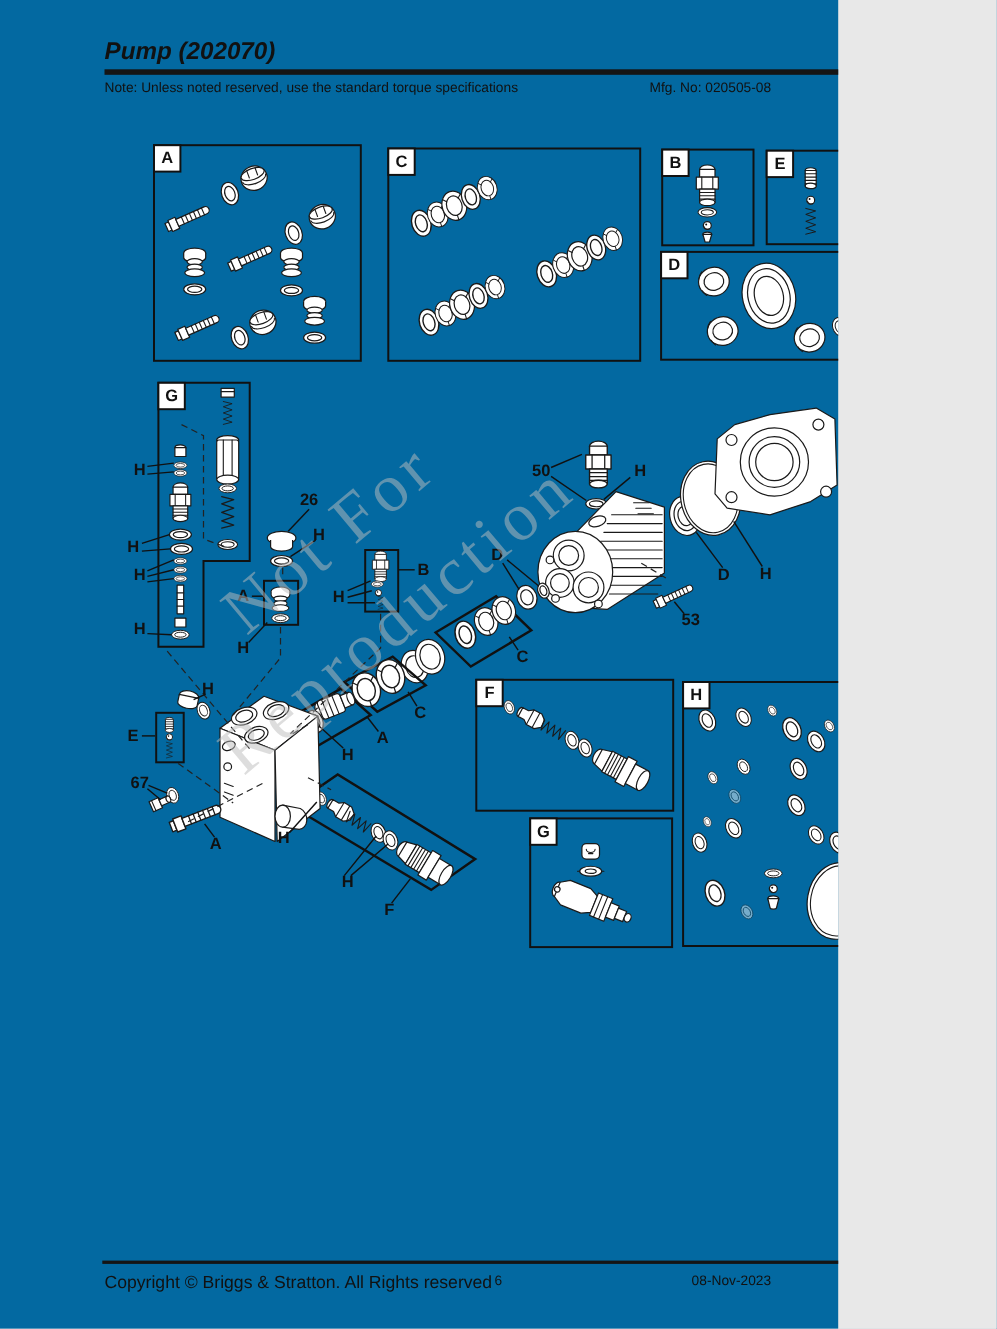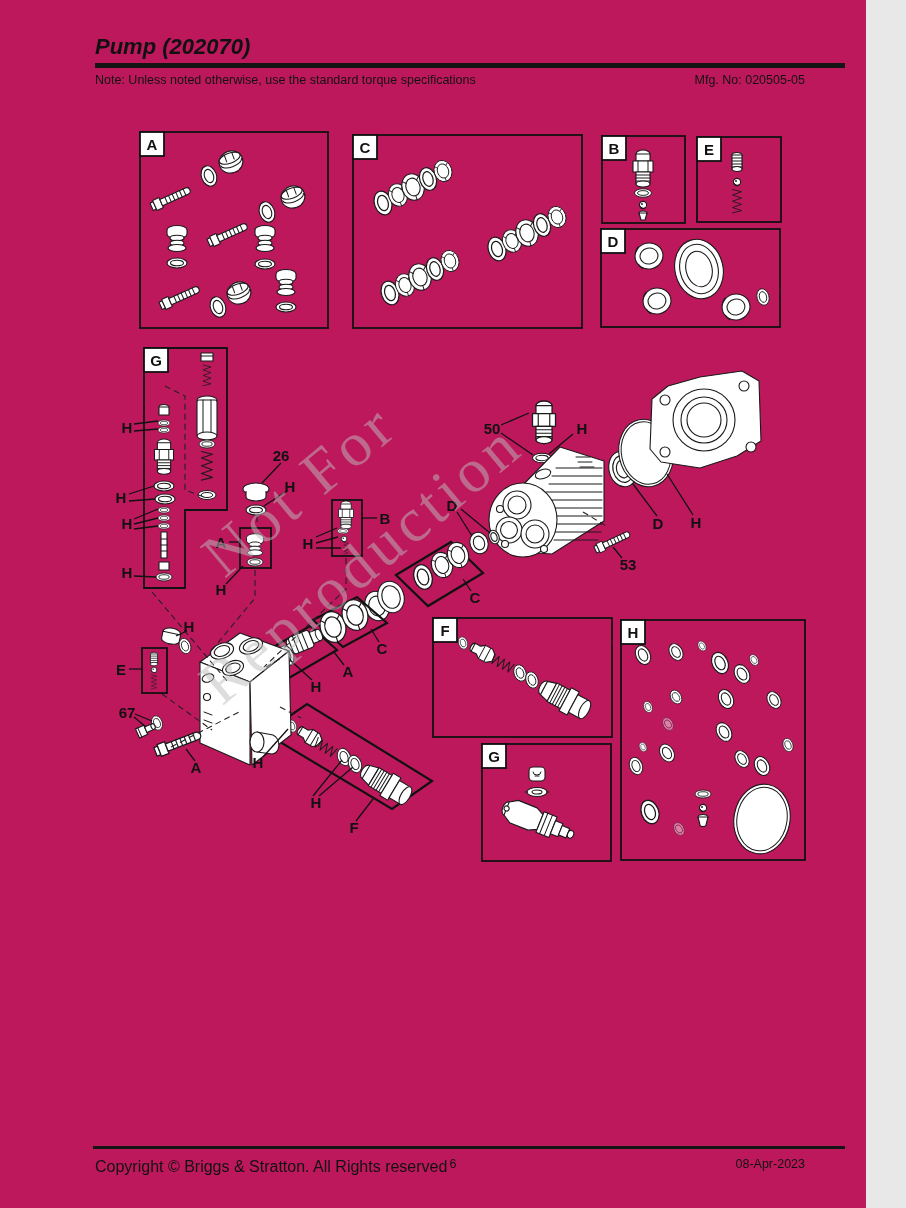--- a/index.html
+++ b/index.html
@@ -1,16 +1,16 @@
 <!DOCTYPE html>
 <html><head>
 <meta charset="utf-8">
 <style>
   html,body{margin:0;padding:0;background:#e8e8e8;}
-  #page{position:relative;width:866px;height:1208px;background:#be185d;overflow:hidden;
+  #page{position:relative;width:762px;height:1208px;background:#0369a1;overflow:hidden;
         font-family:"Liberation Sans",sans-serif;color:#111;}
   .h-title{position:absolute;left:95px;top:34px;font:italic bold 22px "Liberation Sans",sans-serif;}
   .h-rule{position:absolute;left:95px;top:63px;width:750px;height:5px;background:#151515;}
   .h-note{position:absolute;left:95px;top:73px;font-size:12.5px;}
   .h-mfg{position:absolute;right:61px;top:73px;font-size:12.5px;}
   .f-rule{position:absolute;left:93px;top:1146px;width:752px;height:3px;background:#151515;}
   .f-copy{position:absolute;left:95px;top:1158px;font-size:16px;}
   .f-page{position:absolute;left:0;top:1157px;width:906px;text-align:center;font-size:12.5px;}
   .f-date{position:absolute;right:61px;top:1157px;font-size:12.5px;}
   #art{position:absolute;left:0;top:0;}
@@ -26,22 +26,22 @@
   .ldr{fill:none;stroke:#111;stroke-width:1.3;}
   .lbl{font:bold 15px "Liberation Sans",sans-serif;fill:#111;text-anchor:middle;dominant-baseline:central;}
 </style>
 </head>
 <body>
 
 <div id="page">
 
   <div class="h-title">Pump (202070)</div>
   <div class="h-rule"></div>
-  <div class="h-note">Note: Unless noted otherwise, use the standard torque specifications</div>
-  <div class="h-mfg">Mfg. No: 020505-05</div>
+  <div class="h-note">Note: Unless noted reserved, use the standard torque specifications</div>
+  <div class="h-mfg">Mfg. No: 020505-08</div>
 
   <svg id="art" width="906" height="1208" viewBox="0 0 906 1208">
     <defs>
       <g id="oring">
           <ellipse rx="10" ry="5" class="fw"></ellipse>
           <ellipse rx="6.5" ry="2.8" class="fw"></ellipse>
         </g>
       <g id="ringv">
           <ellipse rx="7.5" ry="10.5" class="fw"></ellipse>
           <ellipse rx="4.5" ry="6.8" class="fw"></ellipse>
@@ -560,14 +560,14 @@
   </svg>
 
   <div class="watermark">
     <div>Not For</div>
     <div>Reproduction</div>
   </div>
 
   <div class="f-rule"></div>
   <div class="f-copy">Copyright ©  Briggs &amp; Stratton. All Rights reserved</div>
   <div class="f-page">6</div>
-  <div class="f-date">08-Apr-2023</div>
+  <div class="f-date">08-Nov-2023</div>
 </div>
 
 </body></html>

